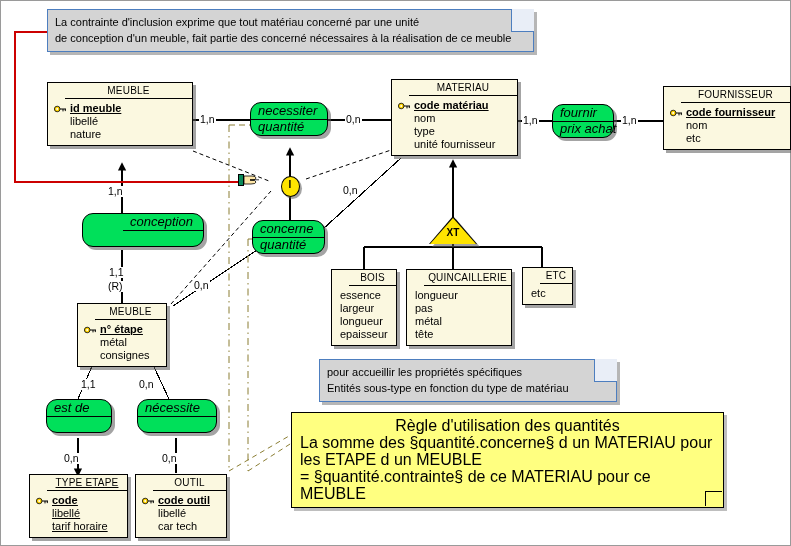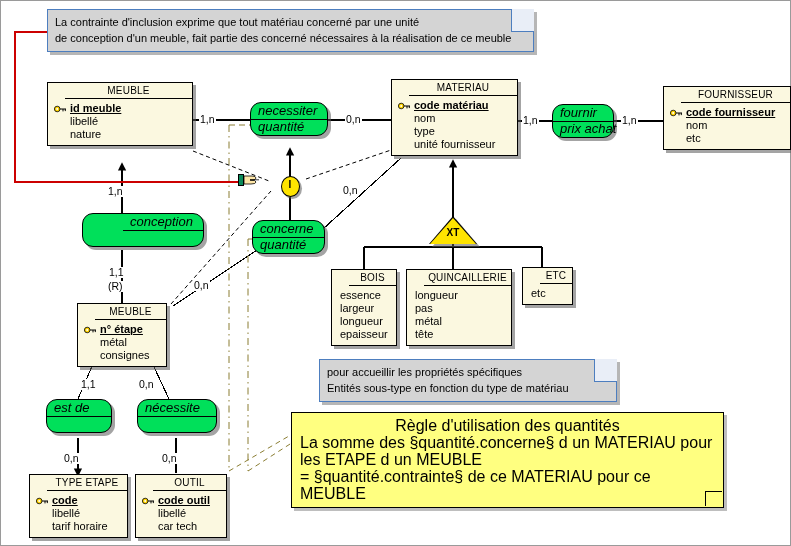--- a/index.html
+++ b/index.html
@@ -211,21 +211,21 @@
           <circle cx="3.2" cy="4" r="1" fill="#fff"></circle>
           <path d="M6 4 H12 M9 4 V6.4 M11.3 4 V6.1" stroke="#000" stroke-width="1" fill="none"></path>
         </svg>
         <span>n° étape</span>
       </span>
       <span class="attr">métal</span>
       <span class="attr">consignes</span>
     </div>
   </div>
 
-  <div class="entity" style="left:28px;top:473px;width:97px;">
+  <div class="entity" style="left:28px;top:473px;width:97px;text-decoration:underline;">
     <div class="ehead">TYPE ETAPE</div>
     <div class="ebody">
       <span class="attr pk">
         <svg class="keyico" viewBox="0 0 13 8">
           <circle cx="3.2" cy="4" r="2.8" fill="#ffd400" stroke="#000" stroke-width=".8"></circle>
           <circle cx="3.2" cy="4" r="1" fill="#fff"></circle>
           <path d="M6 4 H12 M9 4 V6.4 M11.3 4 V6.1" stroke="#000" stroke-width="1" fill="none"></path>
         </svg>
         <span>code</span>
       </span>

